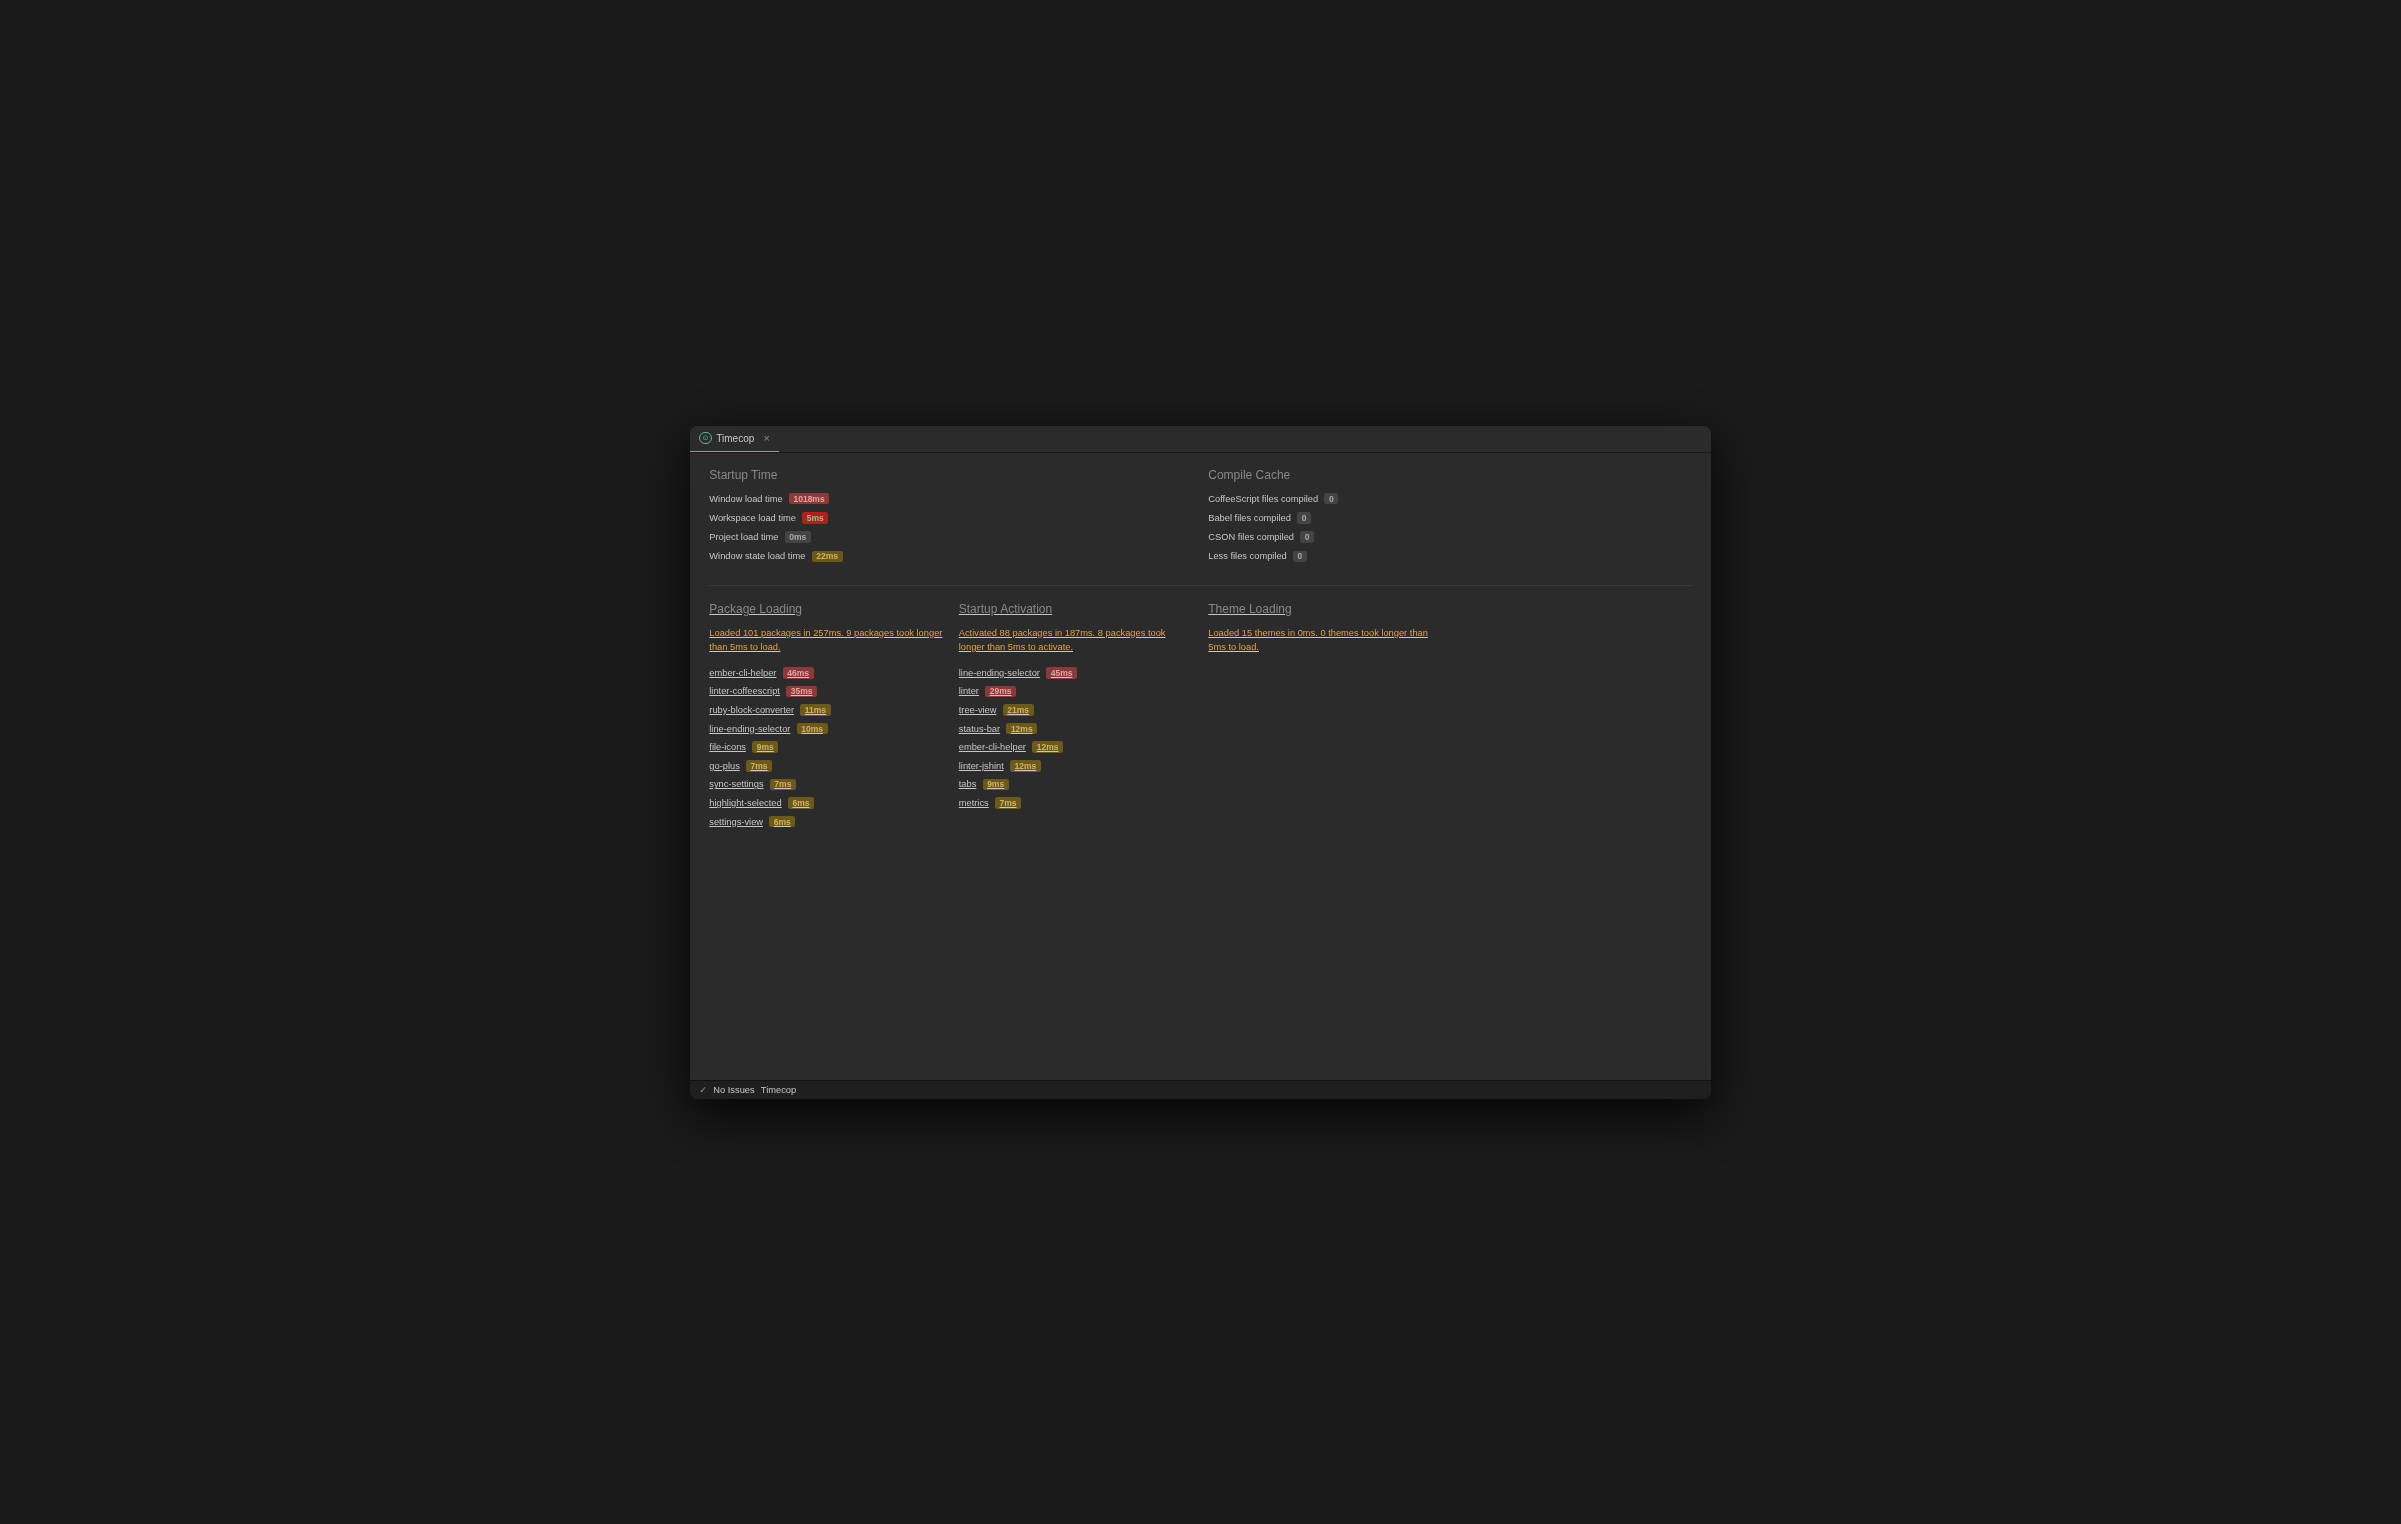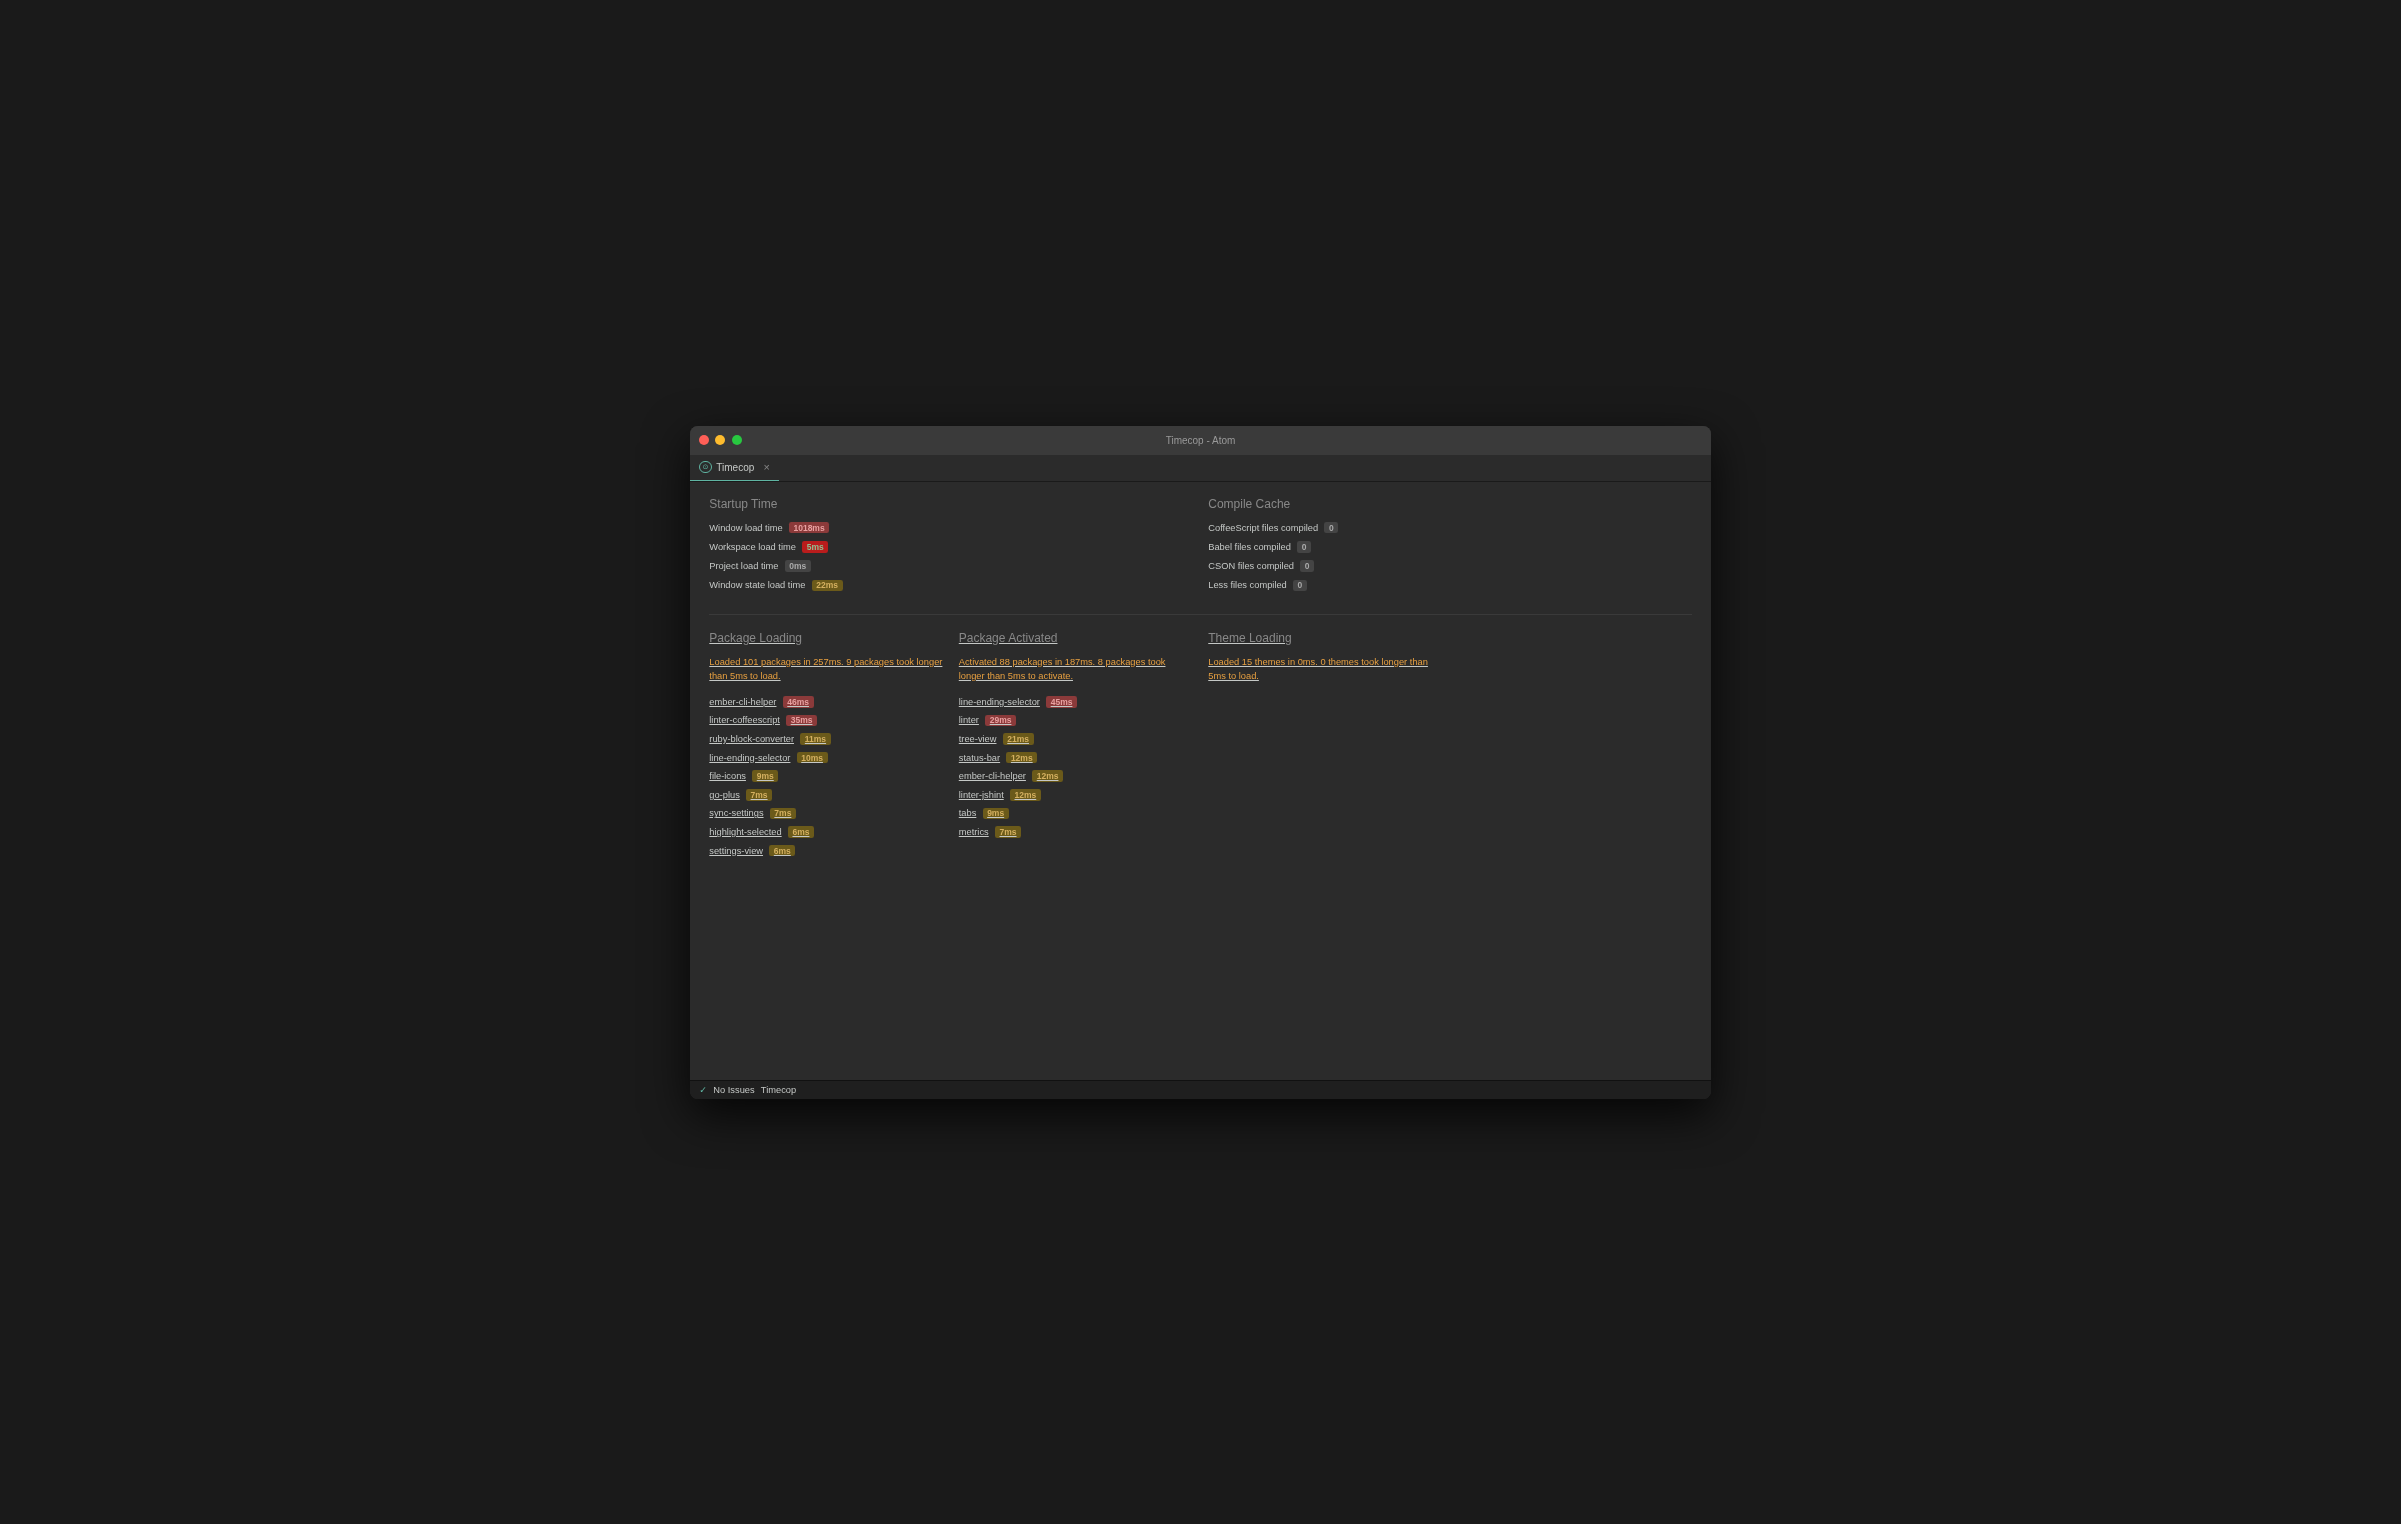--- a/index.html
+++ b/index.html
@@ -168,28 +168,20 @@
     .status-text {
       color: #c5c8c6;
       font-size: 9.3px;
     }
   </style>
 </head>
 <body>
 
 <div class="window">
 
-  <div class="titlebar">
-    <div class="traffic-lights">
-      <div class="traffic-light tl-close"></div>
-      <div class="traffic-light tl-min"></div>
-      <div class="traffic-light tl-max"></div>
-    </div>
-    <span class="titlebar-text">Timecop - Atom</span>
-  </div>
 
   <div class="tab-bar">
     <div class="tab">
       <div class="tab-icon">⊙</div>
       <span>Timecop</span>
       <span class="tab-close">×</span>
     </div>
   </div>
 
   <div class="content">
@@ -281,21 +273,21 @@
     <span class="badge badge-yellow">6ms</span>
               </div>
               <div class="package-item">
                 <span>settings-view</span>
     <span class="badge badge-yellow">6ms</span>
               </div>
             </div>
         </div>
 
         <div>
-          <div class="section-title">Package Activated</div>
+          <div class="section-title">Startup Activation</div>
           <div class="info-text">Activated 88 packages in 187ms. 8 packages took longer than 5ms to activate.</div>
           <div id="pkg-activation-items">
               <div class="package-item">
                 <span>line-ending-selector</span>
     <span class="badge badge-red">45ms</span>
               </div>
               <div class="package-item">
                 <span>linter</span>
     <span class="badge badge-red">29ms</span>
               </div>

